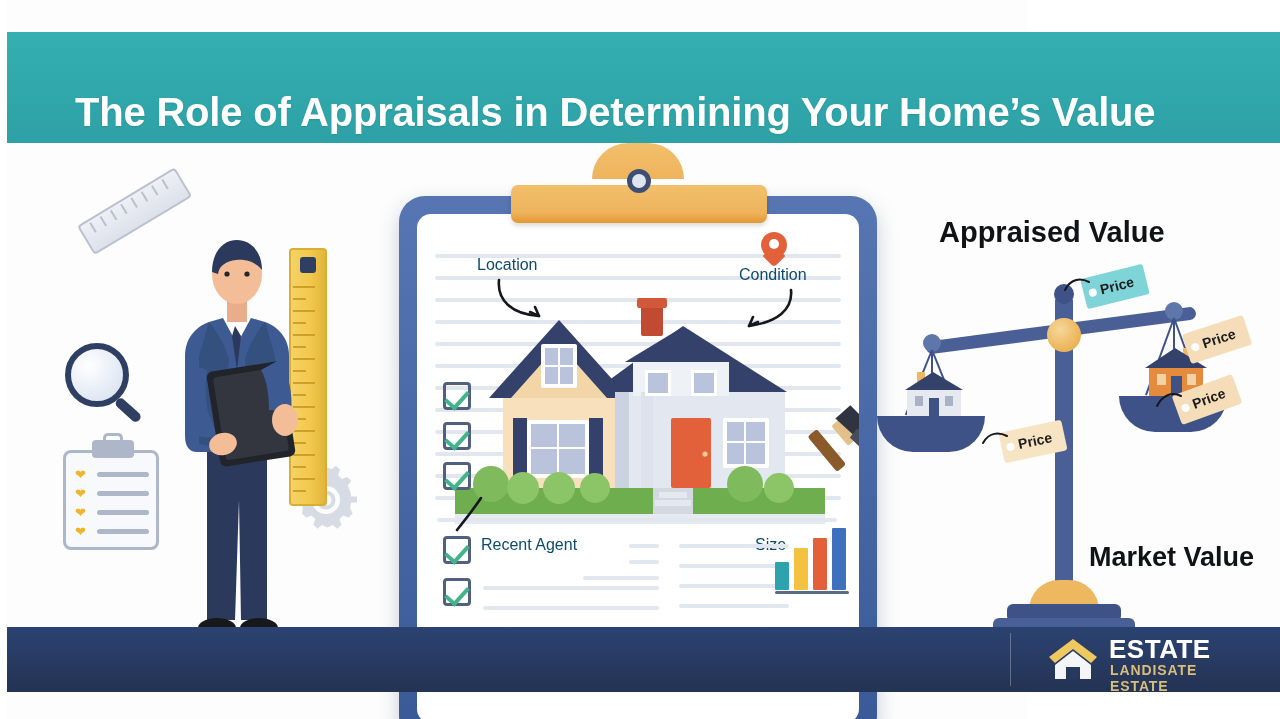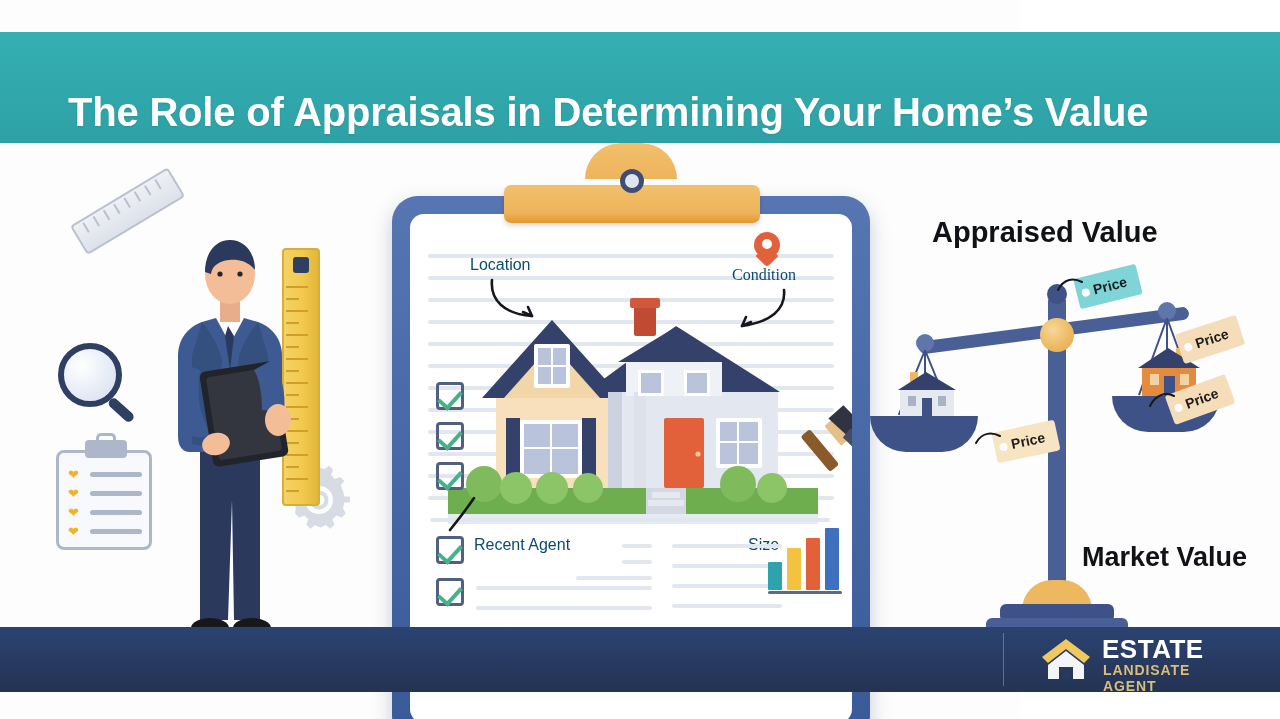--- a/index.html
+++ b/index.html
@@ -3,21 +3,21 @@
 <meta charset="utf-8">
 <style>
   html,body{margin:0;padding:0;}
   body{
     width:1280px;height:719px;
     background:#ffffff;
     font-family:"Liberation Sans", sans-serif;
     overflow:hidden;
     position:relative;
   }
-  .stage{position:absolute;left:0;top:0;width:1020px;height:719px;background:#fdfdfd;}
+  .stage{position:absolute;left:7px;top:0;width:1020px;height:719px;background:#fdfdfd;}
 
   
   .header-bar{
     position:absolute;left:0;top:32px;width:1280px;height:111px;
     background:linear-gradient(180deg,#35afb2 0%,#30a8ac 50%,#2ea1a6 100%);
   }
   .header-title{
     position:absolute;left:68px;top:58px;
     font-size:40px;font-weight:bold;color:#ffffff;
     letter-spacing:-0.2px;
@@ -351,21 +351,21 @@
         <div class="chk" style="left:26px;top:168px;"></div>
         <div class="chk" style="left:26px;top:208px;"></div>
         <div class="chk" style="left:26px;top:248px;"></div>
 
         <div class="cb-label" style="left:60px;top:42px;">Location</div>
         <svg style="position:absolute;left:78px;top:64px;width:56px;height:44px">
           <path d="M4 2 C2 22, 16 36, 44 38" stroke="#15171c" stroke-width="2.6" fill="none" stroke-linecap="round"></path>
           <path d="M44 38 l-9 -4 M44 38 l-4 -9" stroke="#15171c" stroke-width="2.6" fill="none" stroke-linecap="round"></path>
         </svg>
 
-        <div class="cb-label" style="left:322px;top:52px;font-family:Liberation Serif, serif;">Condition</div>
+        <div class="cb-label" style="left:322px;top:52px;">Condition</div>
         <svg style="position:absolute;left:326px;top:74px;width:56px;height:44px">
           <path d="M48 2 C50 22, 34 34, 6 38" stroke="#15171c" stroke-width="2.6" fill="none" stroke-linecap="round"></path>
           <path d="M6 38 l9 -4 M6 38 l4 -9" stroke="#15171c" stroke-width="2.6" fill="none" stroke-linecap="round"></path>
         </svg>
 
         <div class="rule-line" style="left:20px;top:304px;width:400px;"></div>
 
         <div class="chk" style="left:26px;top:322px;"></div>
         <div class="chk" style="left:26px;top:364px;"></div>
 
@@ -470,16 +470,16 @@
   <div class="footer-bar"></div>
   <div class="footer-div"></div>
   <div class="logo-wrap">
     <svg class="logo-mark" viewBox="0 0 52 44">
       <path fill="#efc95f" d="M26 2L50 20l-6 6-18-14-18 14-6-6z"></path>
       <path fill="#f3f5f8" d="M26 14l18 14v14H33V30h-14v12H8V28z"></path>
       <rect x="11" y="28" width="8" height="9" fill="#f3f5f8"></rect>
       <path fill="#27395f" d="M22 34h8v8h-8z"></path>
     </svg>
     <div class="logo-name">ESTATE</div>
-    <div class="logo-sub">LANDISATE AGENT</div>
+    <div class="logo-sub">LANDISATE ESTATE</div>
   </div>
 
 </div>
 
 </body></html>

